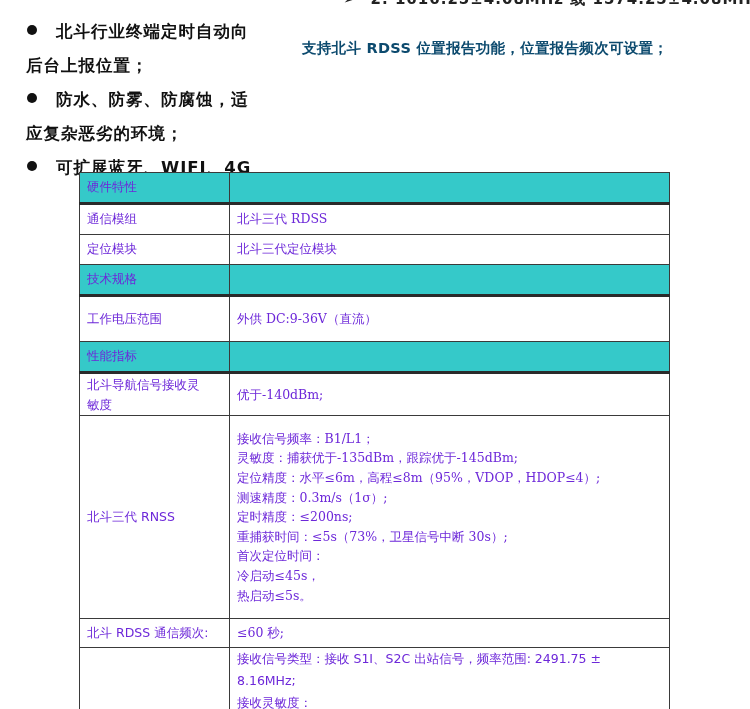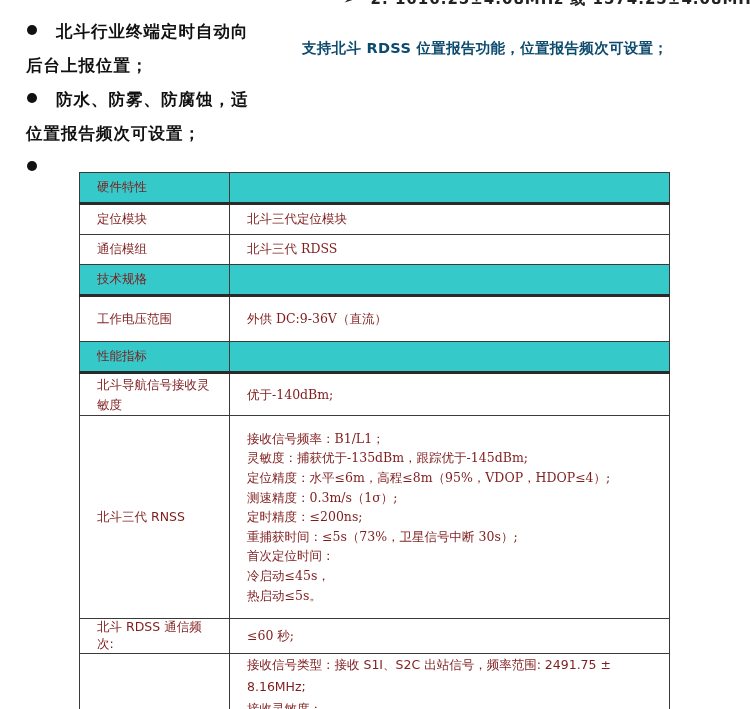--- a/index.html
+++ b/index.html
@@ -75,24 +75,24 @@
       position: absolute;
       left: 79px;
       top: 172px;
       width: 590px;
       border-collapse: collapse;
       font-size: 12.5px;
       table-layout: fixed;
     }
     .spec-table td {
       border: 1.5px solid #3a3a3a;
-      padding: 0 17px;
+      padding: 0 7px;
       vertical-align: middle;
       font-family: "DejaVu Serif", serif;
-      color: #7f1d1d;
+      color: #6d28d9;
     }
     .spec-table col.c1 { width: 150px; }
     .spec-table col.c2 { width: 440px; }
     .spec-table tr.section td {
       background: #35c9c9;
       height: 29px;
       font-family: "DejaVu Sans", sans-serif;
       border-bottom: 3px solid #2a2a2a;
     }
     .spec-table tr.h31 td { height: 29px; }
@@ -118,45 +118,45 @@
 </div>
 
 <div class="left-col">
   <div class="bullet-line">
     <span class="dot"></span><span class="txt">北斗行业终端定时自动向</span>
   </div>
   <div class="cont-line">后台上报位置；</div>
   <div class="bullet-line">
     <span class="dot"></span><span class="txt">防水、防雾、防腐蚀，适</span>
   </div>
-  <div class="cont-line">位置报告频次可设置；</div>
+  <div class="cont-line">应复杂恶劣的环境；</div>
   <div class="bullet-line">
-    <span class="dot"></span>
+    <span class="dot"></span><span class="txt">可扩展蓝牙、WIFI、4G</span>
   </div>
 </div>
 
 <div class="right-para">支持北斗 RDSS 位置报告功能，位置报告频次可设置；</div>
 
 <table class="spec-table">
   <colgroup>
       <col class="c1">
       <col class="c2">
     </colgroup>
   <tbody>
     <tr class="section">
       <td class="label-cell">硬件特性</td>
       <td></td>
     </tr>
     <tr class="h31">
+      <td class="label-cell">通信模组</td>
+      <td>北斗三代 RDSS</td>
+    </tr>
+    <tr class="h31">
       <td class="label-cell">定位模块</td>
       <td>北斗三代定位模块</td>
-    </tr>
-    <tr class="h31">
-      <td class="label-cell">通信模组</td>
-      <td>北斗三代 RDSS</td>
     </tr>
     <tr class="section">
       <td class="label-cell">技术规格</td>
       <td></td>
     </tr>
     <tr class="h46">
       <td class="label-cell">工作电压范围</td>
       <td>外供 DC:9-36V（直流）</td>
     </tr>
     <tr class="section">

